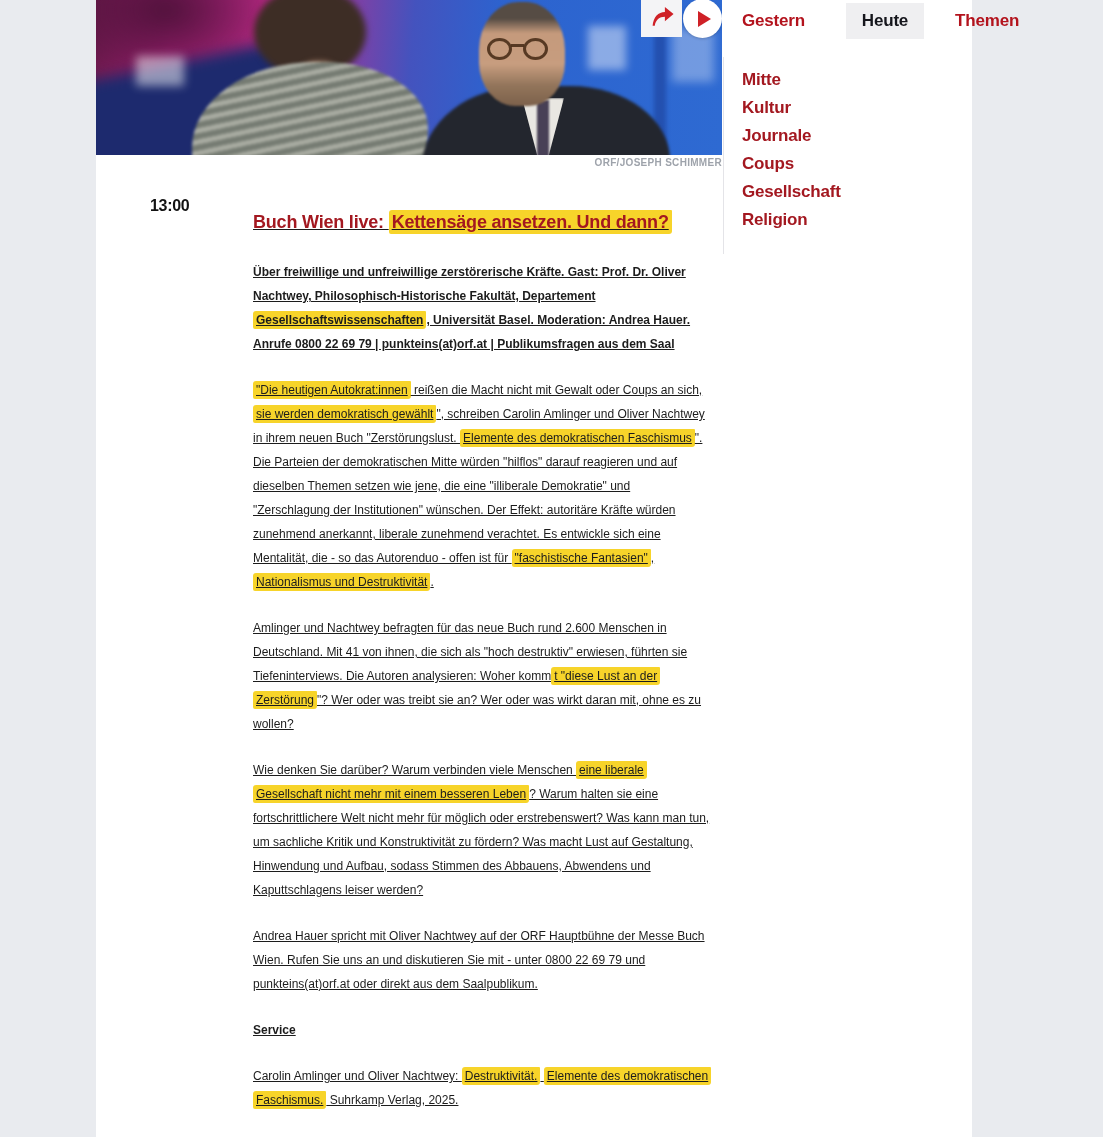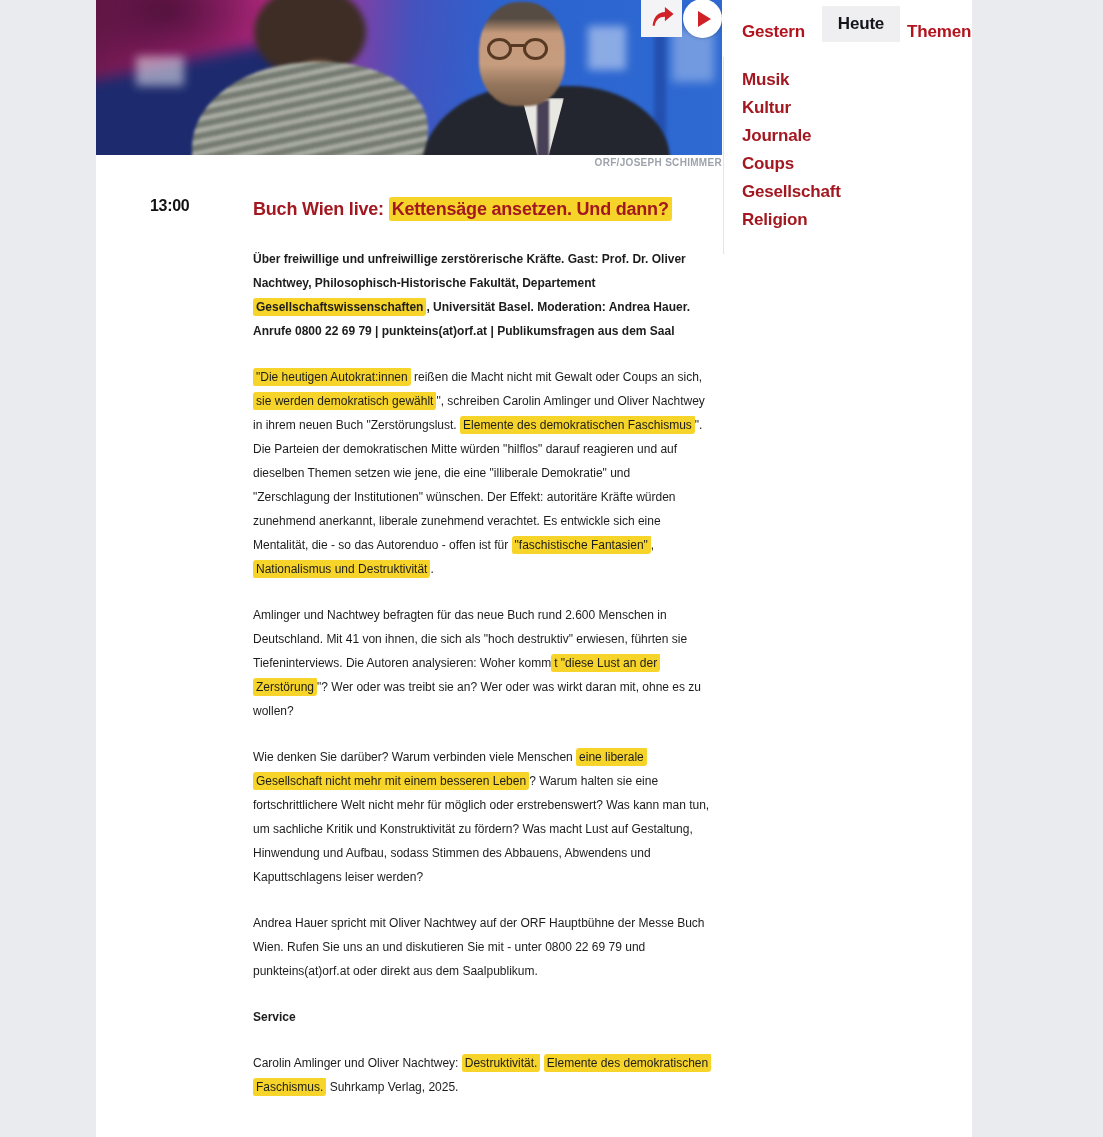--- a/index.html
+++ b/index.html
@@ -53,34 +53,34 @@
     box-shadow:0 1px 3px rgba(0,0,0,.18);}
   .tri{width:0;height:0;border-left:13px solid #cf2127;border-top:8px solid transparent;
     border-bottom:8px solid transparent;margin-left:4px;}
 
   .credit{position:absolute;left:0;top:157px;width:626px;text-align:right;
     font-size:10px;font-weight:700;letter-spacing:.3px;color:#9ea3ab;}
 
   
   .time{position:absolute;left:54px;top:197px;font-size:16px;font-weight:700;
     letter-spacing:-.3px;color:#121212;}
-  .article{position:absolute;left:157px;top:198px;width:457px;color:#1c1c1c;}
+  .article{position:absolute;left:157px;top:211px;width:457px;color:#1c1c1c;text-decoration:underline;}
   .title{font-size:18px;font-weight:700;letter-spacing:-.2px;color:#a31820;
     margin:0 0 26px;line-height:23px;}
   .lead{font-size:16px;font-weight:700;line-height:22px;margin:0 0 18px;}
   .article p{font-size:12px;line-height:24px;margin:0 0 22px;}
   .service-label{font-size:16px;font-weight:700;line-height:21px;margin:0;}
   .service{margin:0 !important;}
   mark{background:#f7d42a;color:inherit;padding:2px 3px;border-radius:3px 1px 3px 2px;
     -webkit-box-decoration-break:clone;box-decoration-break:clone;}
 
   
   .divider{position:absolute;left:627px;top:57px;width:1px;height:197px;background:#e4e4e8;}
   .sidebar{position:absolute;left:646px;top:0;width:230px;}
-  .tabs{display:flex;align-items:flex-end;height:42px;}
+  .tabs{display:flex;align-items:center;height:42px;gap:24px;}
   .tab{font-size:17px;font-weight:700;letter-spacing:-.2px;color:#b3131d;
     text-decoration:none;margin-right:17px;cursor:pointer;}
   .tab.active{background:#efeff1;color:#15161c;padding:8px 16px;margin-right:7px;}
   .nav{margin-top:24px;}
   .nav a{display:block;font-size:17px;font-weight:700;letter-spacing:-.2px;
     line-height:28px;color:#a31820;text-decoration:none;cursor:pointer;}
 </style>
 </head>
 <body>
 
@@ -134,21 +134,21 @@
     </div>
 
     <div class="divider"></div>
     <div class="sidebar">
       <div class="tabs">
           <a class="tab">Gestern</a>
           <a class="tab active">Heute</a>
           <a class="tab">Themen</a>
         </div>
       <nav class="nav">
-          <a>Musik</a>
+          <a>Mitte</a>
           <a>Kultur</a>
           <a>Journale</a>
           <a>Coups</a>
           <a>Gesellschaft</a>
           <a>Religion</a>
         </nav>
     </div>
 
   </div>
 </div>

